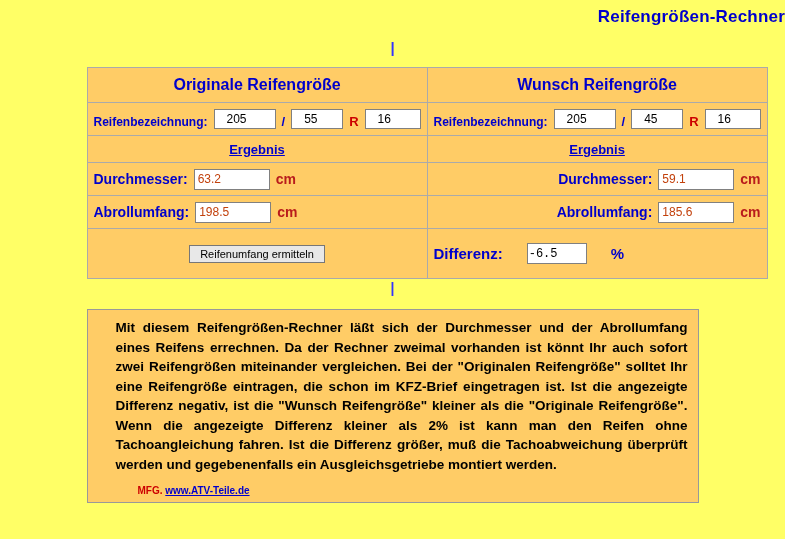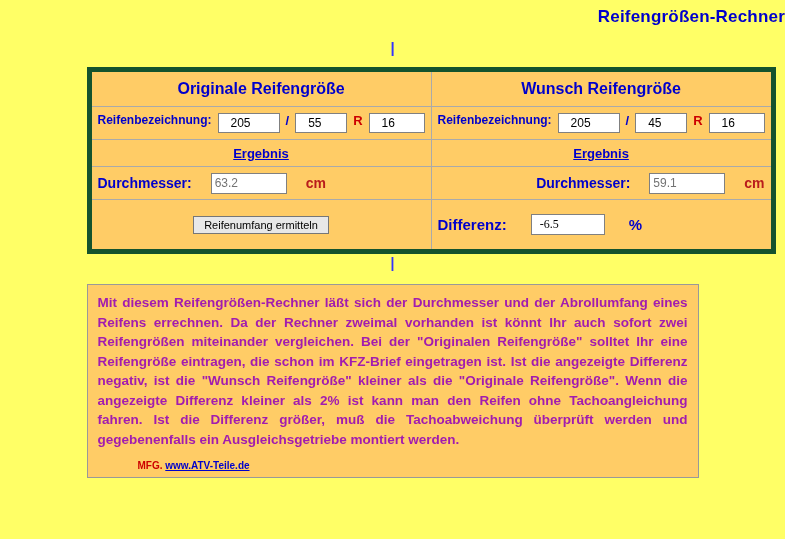--- a/index.html
+++ b/index.html
@@ -31,21 +31,21 @@
     margin-top: 10px;
   }
   .calc-wrap {
     width: 612px;
     margin: 8px auto 0 auto;
   }
   table.calc {
     border-collapse: collapse;
     width: 100%;
     background: #ffcc66;
-    border: 5px solid #14532d;
+    border: 1px solid #14532d;
   }
   table.calc td {
     border: 1px solid #aaaaaa;
     padding: 0;
     vertical-align: middle;
   }
   .col-head {
     background: #ffcc66;
     text-align: center;
     color: #0000cc;
@@ -53,21 +53,21 @@
     font-weight: bold;
     height: 28px;
     padding: 3px 0 !important;
   }
   .row-cell {
     padding: 4px 6px !important;
     height: 24px;
   }
   .bez-line {
     display: flex;
-    align-items: flex-start;
+    align-items: flex-end;
     justify-content: center;
     gap: 4px;
     font-size: 12px;
     color: #0000cc;
     font-weight: bold;
   }
   .bez-label {
     font-size: 12px;
     color: #0000cc;
     font-weight: bold;
@@ -104,21 +104,21 @@
     font-size: 13px;
     font-weight: bold;
     text-decoration: underline;
     padding: 3px 0 !important;
     height: 20px;
     margin-top: 36px;
   }
   .val-line {
     display: flex;
     align-items: center;
-    gap: 19px;
+    gap: 6px;
   }
   .val-line.right {
     justify-content: flex-end;
   }
   .val-label {
     color: #0000cc;
     font-size: 14px;
     font-weight: bold;
     white-space: nowrap;
   }
@@ -126,21 +126,21 @@
     color: #b91c1c;
     font-size: 14px;
     font-weight: bold;
   }
   input.res {
     width: 68px;
     font-family: "Liberation Sans", sans-serif;
     font-size: 12px;
     border: 1px solid #808080;
     background: #ffffff;
-    color: #737373;
+    color: #c2410c;
     padding: 1px 3px;
     height: 17px;
   }
   .btn-cell {
     text-align: center;
     padding: 15px 0 !important;
   }
   button.calcbtn {
     font-family: "Liberation Sans", sans-serif;
     font-size: 11px;
@@ -158,43 +158,43 @@
     justify-content: flex-start;
     gap: 24px;
   }
   .diff-label {
     color: #0000cc;
     font-size: 15px;
     font-weight: bold;
   }
   input.diff {
     width: 56px;
-    font-family: Liberation Serif, serif;
+    font-family: Liberation Mono, monospace;
     font-size: 12px;
     border: 1px solid #808080;
     background: #ffffff;
     color: #000000;
-    padding: 1px 8px;
+    padding: 1px 1px;
     height: 17px;
   }
   .desc-wrap {
     width: 612px;
     margin: 14px auto 0 auto;
     background: #ffcc66;
     border: 1px solid #999999;
     padding: 8px 10px 6px 10px;
     box-sizing: border-box;
   }
   .desc-text {
-    color: #a21caf;
+    color: #000000;
     font-size: 13.5px;
     font-weight: bold;
     line-height: 1.45;
     text-align: justify;
-    margin: 0 0 10px 0;
+    margin: 0 0 10px 18px;
   }
   .mfg-line {
     font-size: 10px;
     font-weight: bold;
     color: #cc0000;
     margin-left: 40px;
   }
   .mfg-link {
     color: #0000cc;
     text-decoration: underline;
@@ -261,20 +261,36 @@
       </td>
       <td class="row-cell">
         <div class="val-line right">
           <span class="val-label">Durchmesser:</span>
           <input class="res" type="text" value="59.1" style="">
           <span class="unit">cm</span>
         </div>
       </td>
     </tr>
     <tr>
+      <td class="row-cell">
+        <div class="val-line">
+          <span class="val-label">Abrollumfang:</span>
+          <input class="res" type="text" value="198.5" style="">
+          <span class="unit">cm</span>
+        </div>
+      </td>
+      <td class="row-cell">
+        <div class="val-line right">
+          <span class="val-label">Abrollumfang:</span>
+          <input class="res" type="text" value="185.6" style="">
+          <span class="unit">cm</span>
+        </div>
+      </td>
+    </tr>
+    <tr>
       <td class="btn-cell">
         <button class="calcbtn">Reifenumfang ermitteln</button>
       </td>
       <td class="diff-cell">
         <div class="diff-line">
           <span class="diff-label">Differenz:</span>
           <input class="diff" type="text" value="-6.5" style="">
           <span class="diff-label">%</span>
         </div>
       </td>

